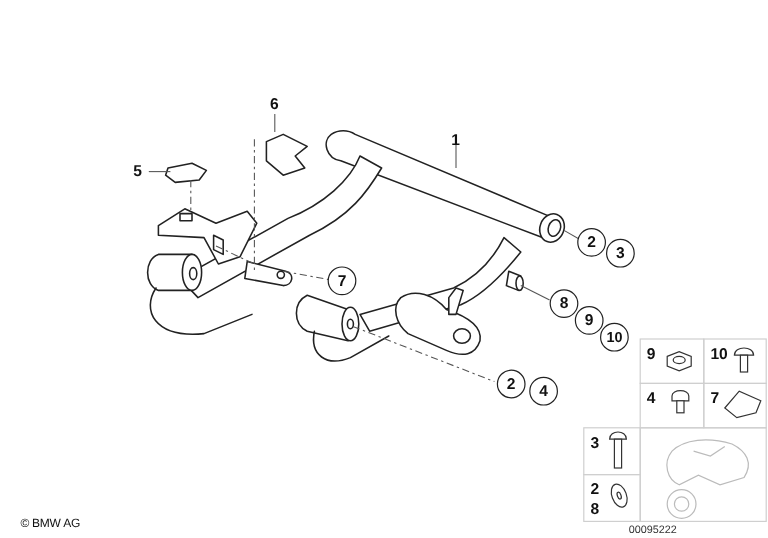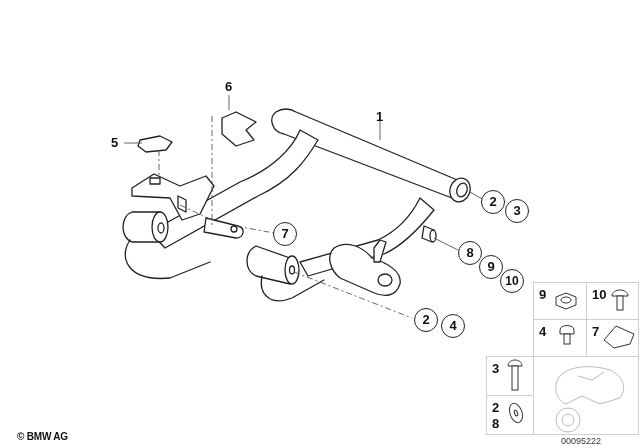--- a/index.html
+++ b/index.html
@@ -5,22 +5,22 @@
   html, body { margin:0; padding:0; background:#ffffff; }
   body { width:640px; height:448px; position:relative; overflow:hidden;
          font-family:"Liberation Sans", sans-serif; color:#111; }
   #canvas { position:absolute; left:0; top:0; width:640px; height:448px; }
   .lbl { position:absolute; font-weight:bold; font-size:13px; line-height:13px; color:#111; }
   .circ { position:absolute; width:24px; height:24px; border:1.3px solid #222; border-radius:50%;
           box-sizing:border-box; font-weight:bold; font-size:13px; line-height:22px; text-align:center; background:#fff; }
   .circ.small { font-size:12px; }
   .cell { position:absolute; border:1px solid #cfcfcf; box-sizing:border-box; }
   .cell .n { position:absolute; left:5px; top:4px; font-weight:bold; font-size:13px; }
-  .copy { position:absolute; left:17px; top:431px; font-weight:bold; font-size:10px; letter-spacing:-0.2px; }
-  .code { position:absolute; left:561px; top:436px; font-size:9px; color:#333;text-align:right; }
+  .copy { position:absolute; left:17px; top:431px; font-weight:normal; font-size:10px; letter-spacing:-0.2px; }
+  .code { position:absolute; left:524px; top:436px; font-size:9px; color:#333;text-align:right; }
 </style>
 </head>
 <body>
 
 <svg id="canvas" viewBox="0 0 640 448" xmlns="http://www.w3.org/2000/svg">
   <g fill="#fff" stroke="#222" stroke-width="1.3" stroke-linejoin="round" stroke-linecap="round">
 
     <g>
       <path d="M276,112 C268,118 272,132 284,134 L452,198 C462,202 470,190 462,182 L296,112 C290,108 282,108 276,112 Z"></path>
       <ellipse cx="460" cy="190" rx="10" ry="12" transform="rotate(20 460 190)"></ellipse>

